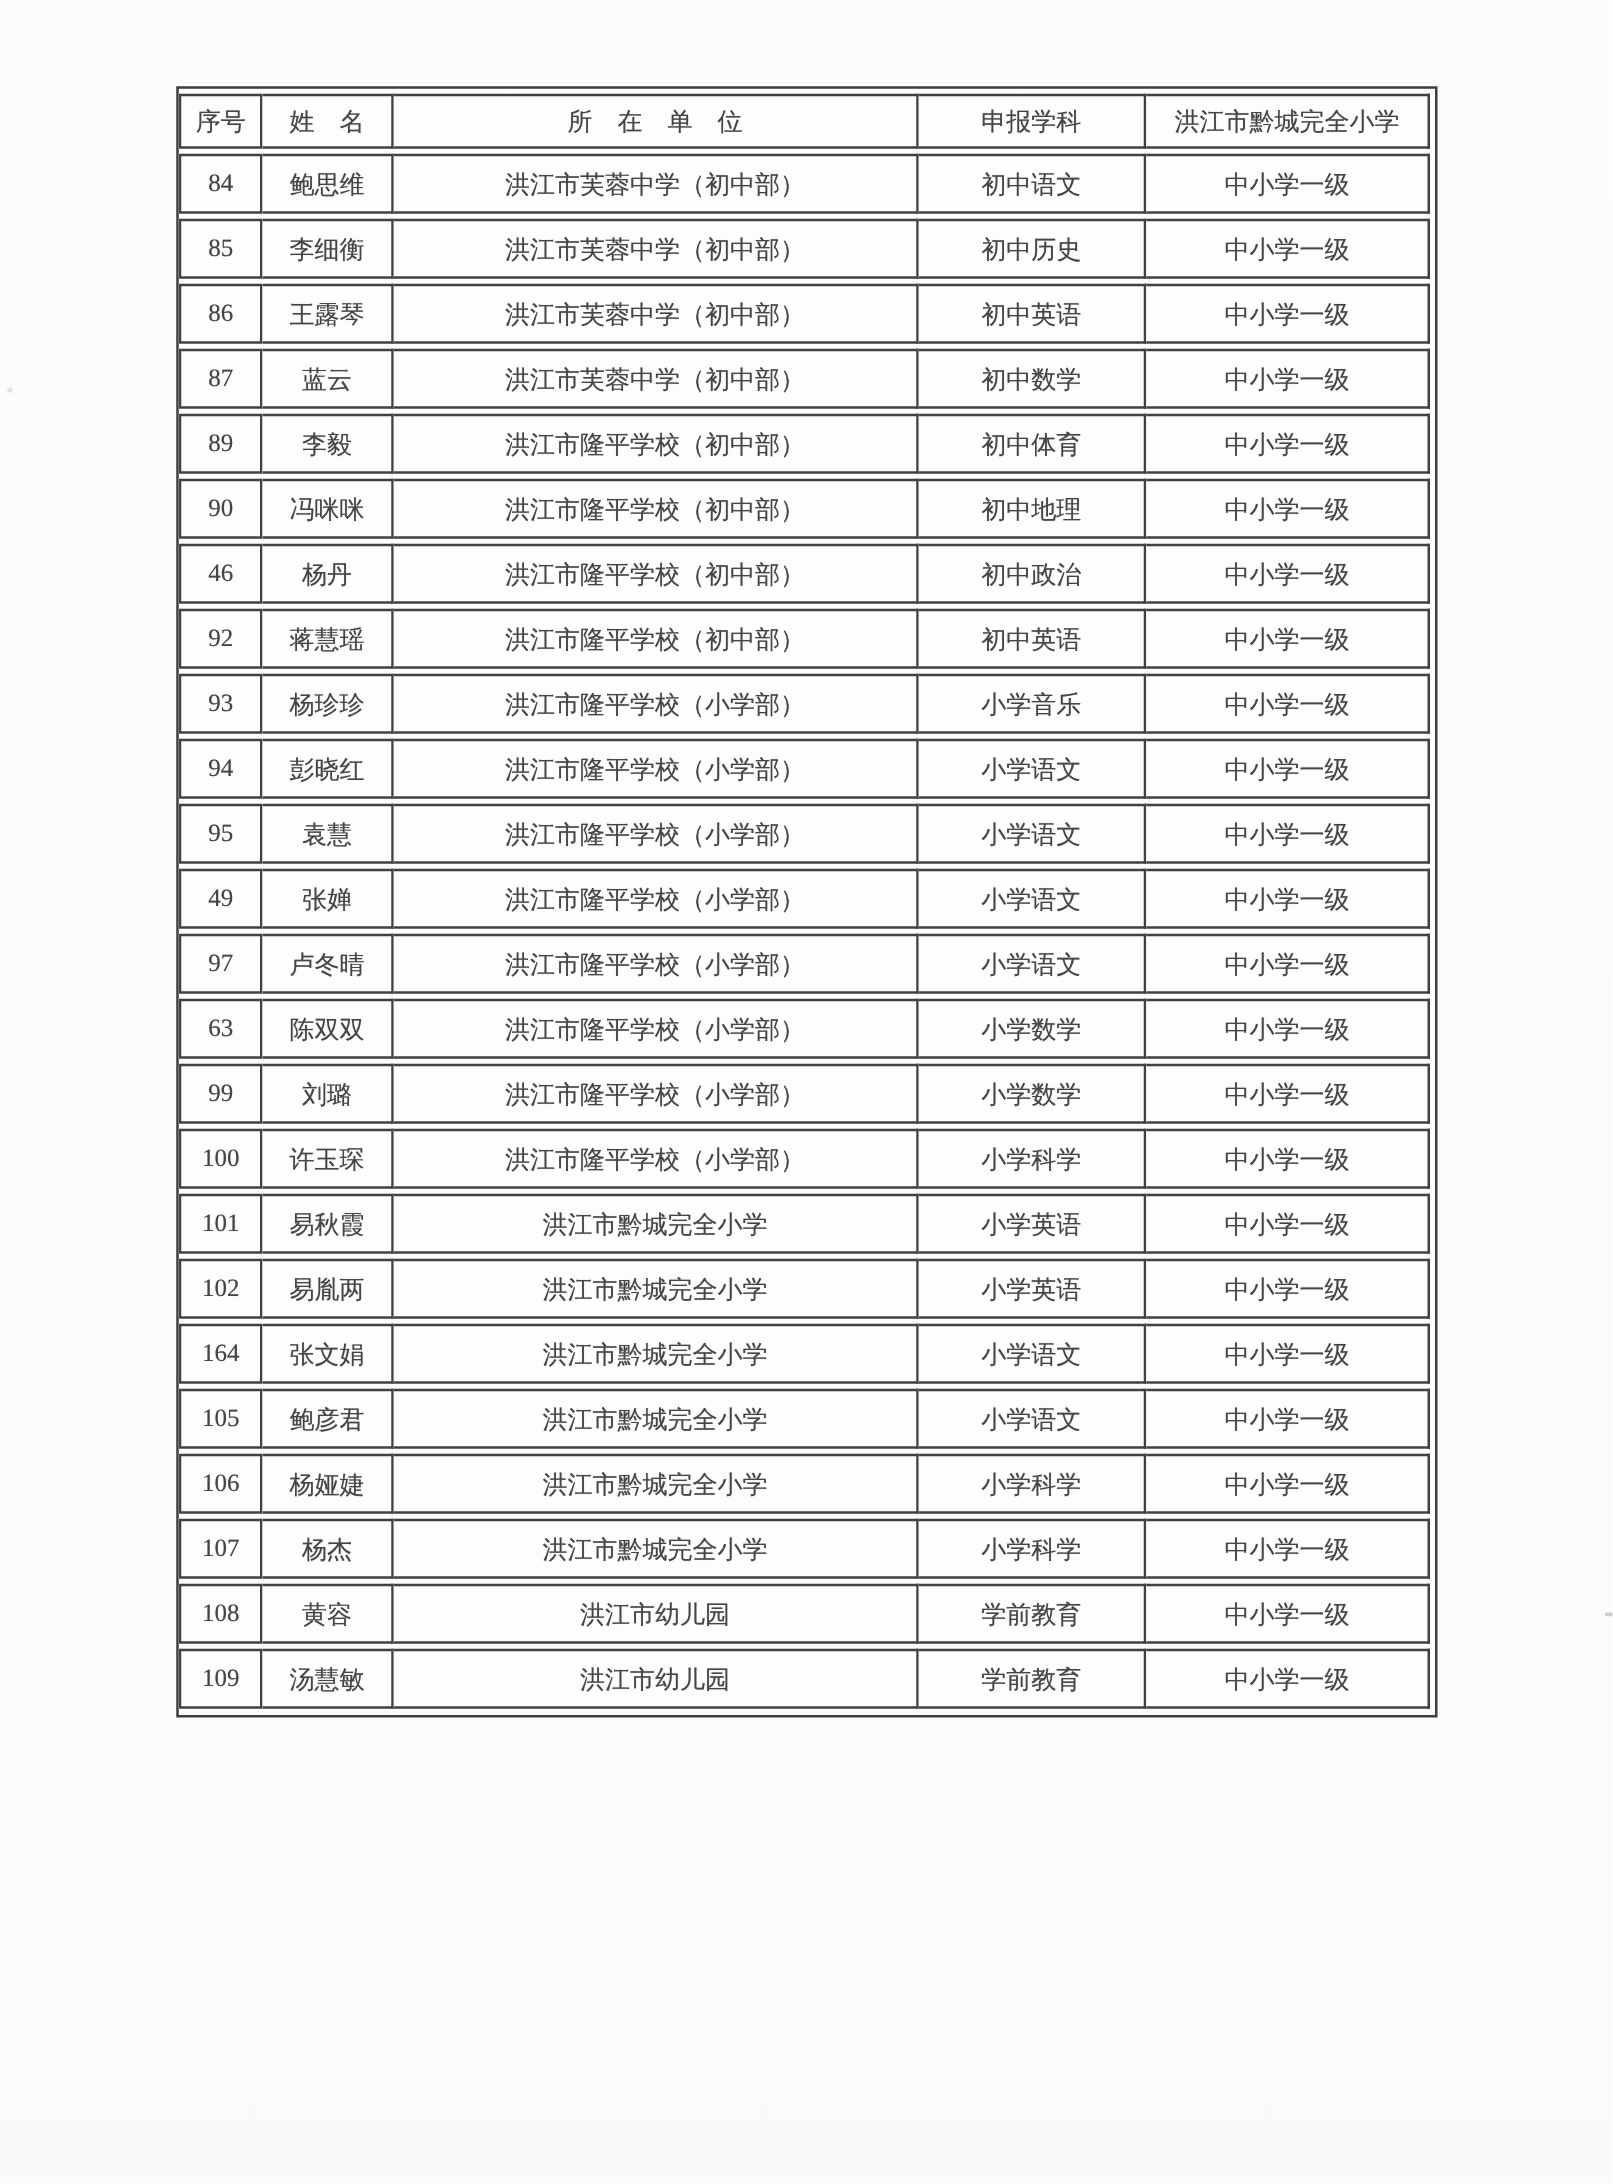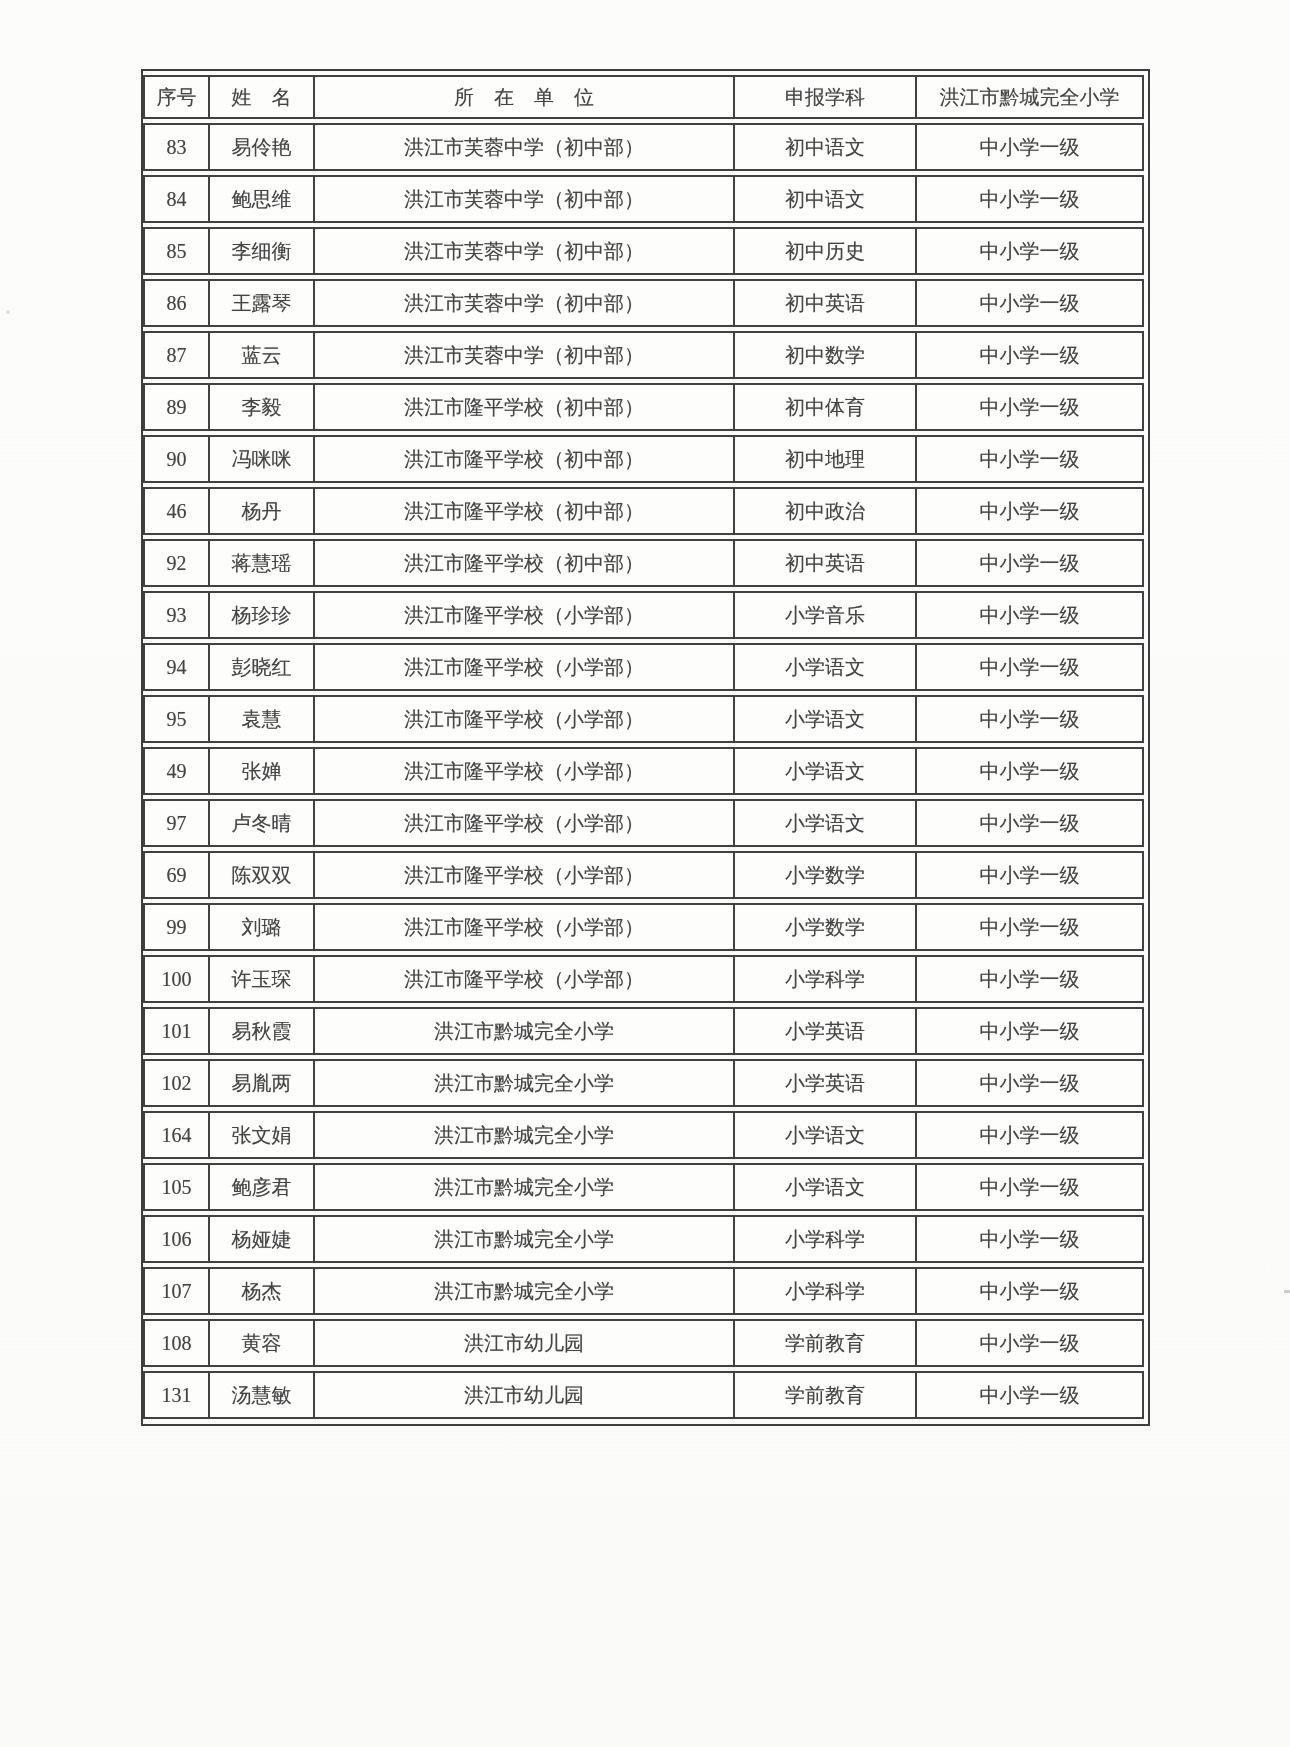--- a/index.html
+++ b/index.html
@@ -74,27 +74,20 @@
         <tr>
           <th>序号</th>
           <th>姓　名</th>
           <th>所　在　单　位</th>
           <th>申报学科</th>
           <th>洪江市黔城完全小学</th>
         </tr>
       </thead>
     <tbody>
         <tr>
-          <td>83</td>
-          <td>易伶艳</td>
-          <td>洪江市芙蓉中学（初中部）</td>
-          <td>初中语文</td>
-          <td>中小学一级</td>
-        </tr>
-        <tr>
           <td>84</td>
           <td>鲍思维</td>
           <td>洪江市芙蓉中学（初中部）</td>
           <td>初中语文</td>
           <td>中小学一级</td>
         </tr>
         <tr>
           <td>85</td>
           <td>李细衡</td>
           <td>洪江市芙蓉中学（初中部）</td>
@@ -172,21 +165,21 @@
           <td>中小学一级</td>
         </tr>
         <tr>
           <td>97</td>
           <td>卢冬晴</td>
           <td>洪江市隆平学校（小学部）</td>
           <td>小学语文</td>
           <td>中小学一级</td>
         </tr>
         <tr>
-          <td>69</td>
+          <td>63</td>
           <td>陈双双</td>
           <td>洪江市隆平学校（小学部）</td>
           <td>小学数学</td>
           <td>中小学一级</td>
         </tr>
         <tr>
           <td>99</td>
           <td>刘璐</td>
           <td>洪江市隆平学校（小学部）</td>
           <td>小学数学</td>
@@ -242,21 +235,21 @@
           <td>中小学一级</td>
         </tr>
         <tr>
           <td>108</td>
           <td>黄容</td>
           <td>洪江市幼儿园</td>
           <td>学前教育</td>
           <td>中小学一级</td>
         </tr>
         <tr>
-          <td>131</td>
+          <td>109</td>
           <td>汤慧敏</td>
           <td>洪江市幼儿园</td>
           <td>学前教育</td>
           <td>中小学一级</td>
         </tr>
       </tbody>
   </table>
 </div>
 
 <div class="speck speck-a"></div>

